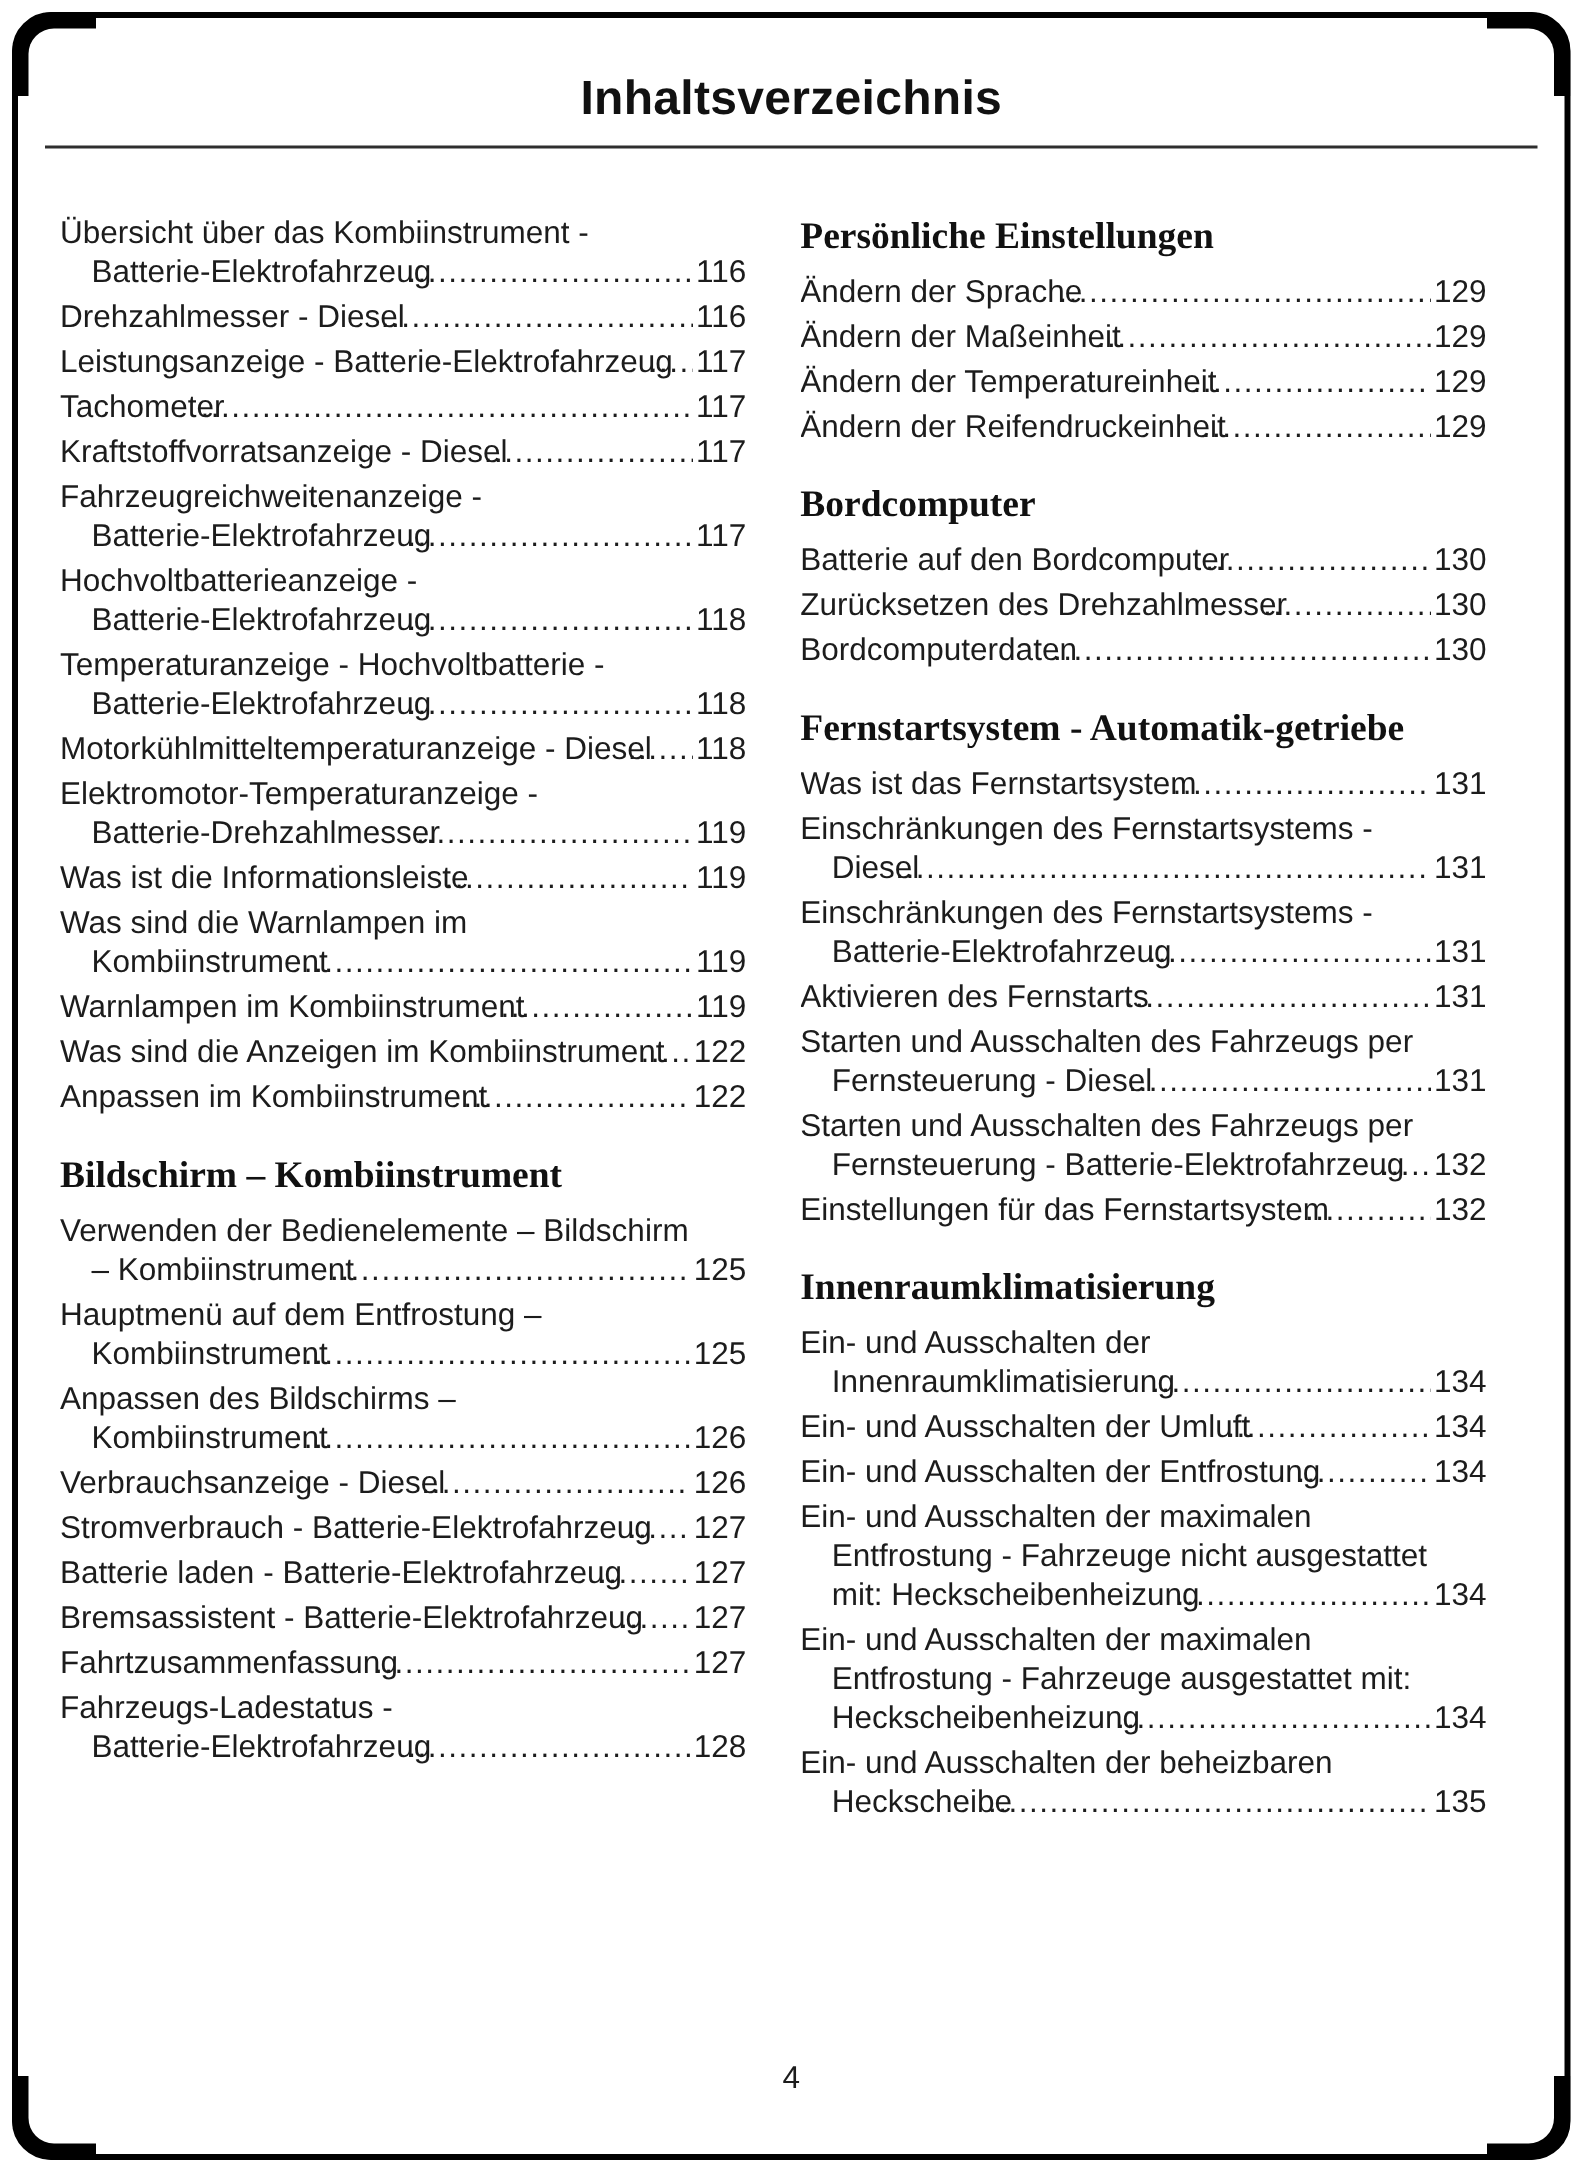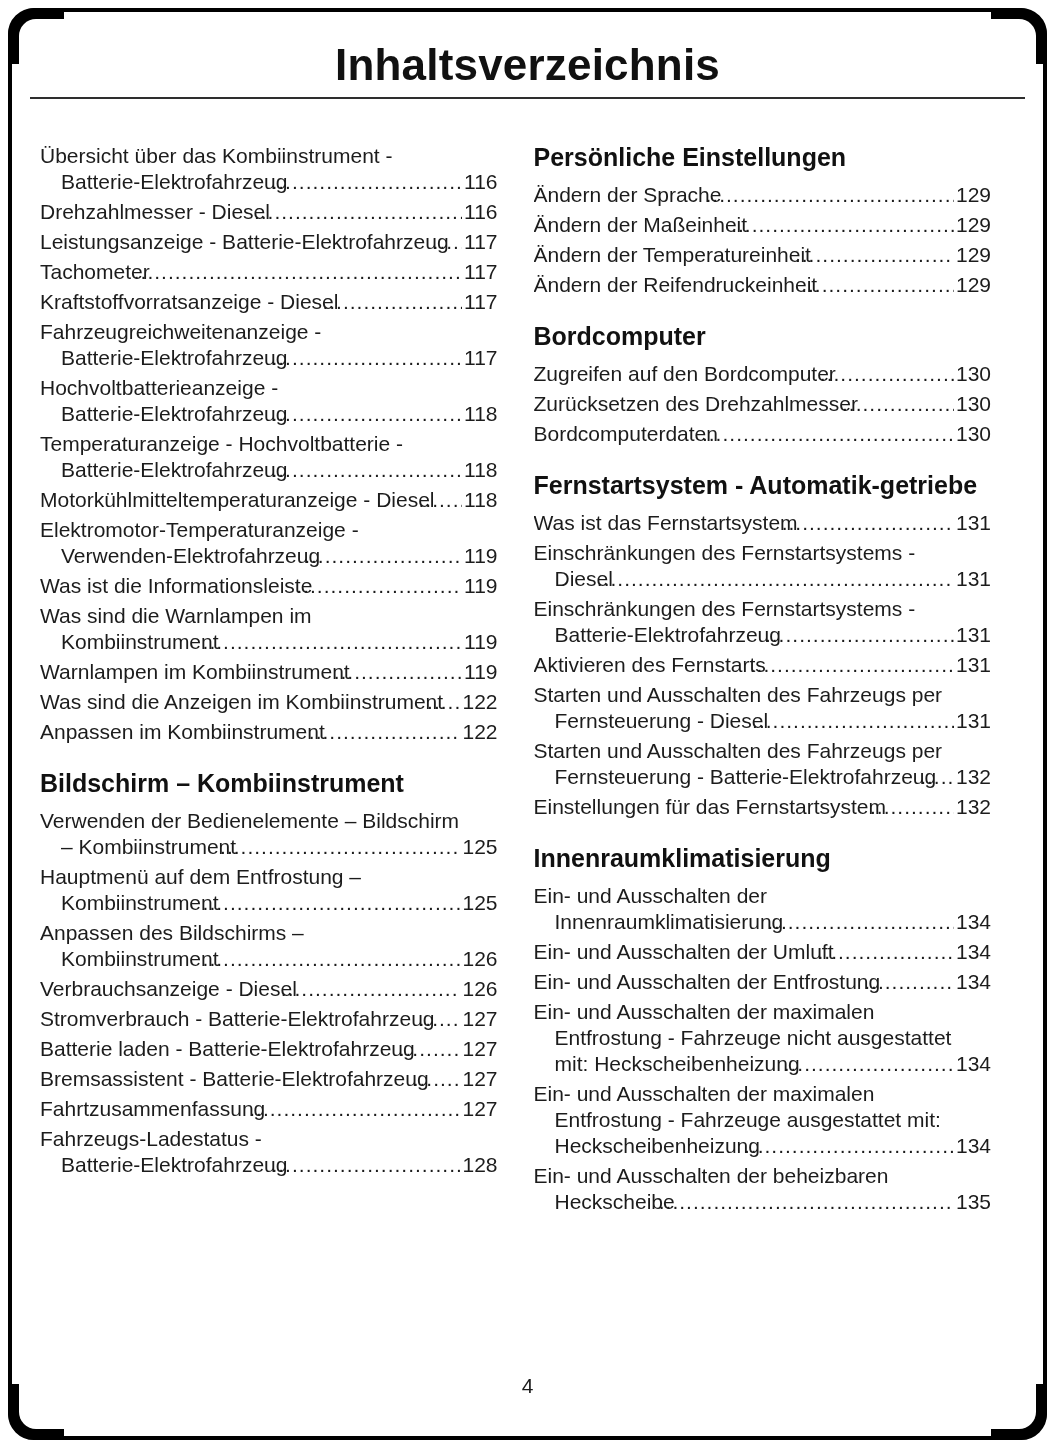--- a/index.html
+++ b/index.html
@@ -30,21 +30,21 @@
   }
   .corner.tl { top: -4px; left: -4px;  border-top-width: 11px; border-left-width: 11px;  border-top-left-radius: 28px; }
   .corner.tr { top: -4px; right: -4px; border-top-width: 11px; border-right-width: 11px; border-top-right-radius: 28px; }
   .corner.bl { bottom: -4px; left: -4px;  border-bottom-width: 11px; border-left-width: 11px;  border-bottom-left-radius: 28px; }
   .corner.br { bottom: -4px; right: -4px; border-bottom-width: 11px; border-right-width: 11px; border-bottom-right-radius: 28px; }
 
   
   h1.page-title {
     margin: 46px 0 0 0;
     text-align: center;
-    font-size: 44px;
+    font-size: 32px;
     line-height: 38px;
     font-weight: 700;
     color: #111;
     letter-spacing: 0.2px;
   }
   .title-rule {
     height: 2px;
     background: #2e2e2e;
     margin: 13px 30px 0 30px;
   }
@@ -61,20 +61,21 @@
   .column { min-width: 0; }
 
   .section-heading {
     font-size: 25px;
     line-height: 29px;
     font-weight: 700;
     color: #111;
     margin: 24px 0 10px 0;
     padding-left: 46px;
     text-indent: -46px;
+    font-family: Liberation Serif, serif;
   }
   .column > .section-heading:first-child { margin-top: 0; }
 
   .entry {
     display: flex;
     align-items: flex-end;
     margin-bottom: 4px;
     font-size: 21px;
     line-height: 26px;
   }
@@ -160,21 +161,21 @@
         </div>
         <div class="entry">
           <span class="entry-text">Temperaturanzeige - Hochvoltbatterie - Batterie‑Elektrofahrzeug</span>
           <span class="entry-page">118</span>
         </div>
         <div class="entry">
           <span class="entry-text">Motorkühlmitteltemperaturanzeige - Diesel</span>
           <span class="entry-page">118</span>
         </div>
         <div class="entry">
-          <span class="entry-text">Elektromotor‑Temperaturanzeige - Verwenden‑Elektrofahrzeug</span>
+          <span class="entry-text">Elektromotor‑Temperaturanzeige - Batterie‑Drehzahlmesser</span>
           <span class="entry-page">119</span>
         </div>
         <div class="entry">
           <span class="entry-text">Was ist die Informationsleiste</span>
           <span class="entry-page">119</span>
         </div>
         <div class="entry">
           <span class="entry-text">Was sind die Warnlampen im Kombiinstrument</span>
           <span class="entry-page">119</span>
         </div>
@@ -241,21 +242,21 @@
         <div class="entry">
           <span class="entry-text">Ändern der Temperatureinheit</span>
           <span class="entry-page">129</span>
         </div>
         <div class="entry">
           <span class="entry-text">Ändern der Reifendruckeinheit</span>
           <span class="entry-page">129</span>
         </div>
         <h2 class="section-heading">Bordcomputer</h2>
         <div class="entry">
-          <span class="entry-text">Zugreifen auf den Bordcomputer</span>
+          <span class="entry-text">Batterie auf den Bordcomputer</span>
           <span class="entry-page">130</span>
         </div>
         <div class="entry">
           <span class="entry-text">Zurücksetzen des Drehzahlmesser</span>
           <span class="entry-page">130</span>
         </div>
         <div class="entry">
           <span class="entry-text">Bordcomputerdaten</span>
           <span class="entry-page">130</span>
         </div>

